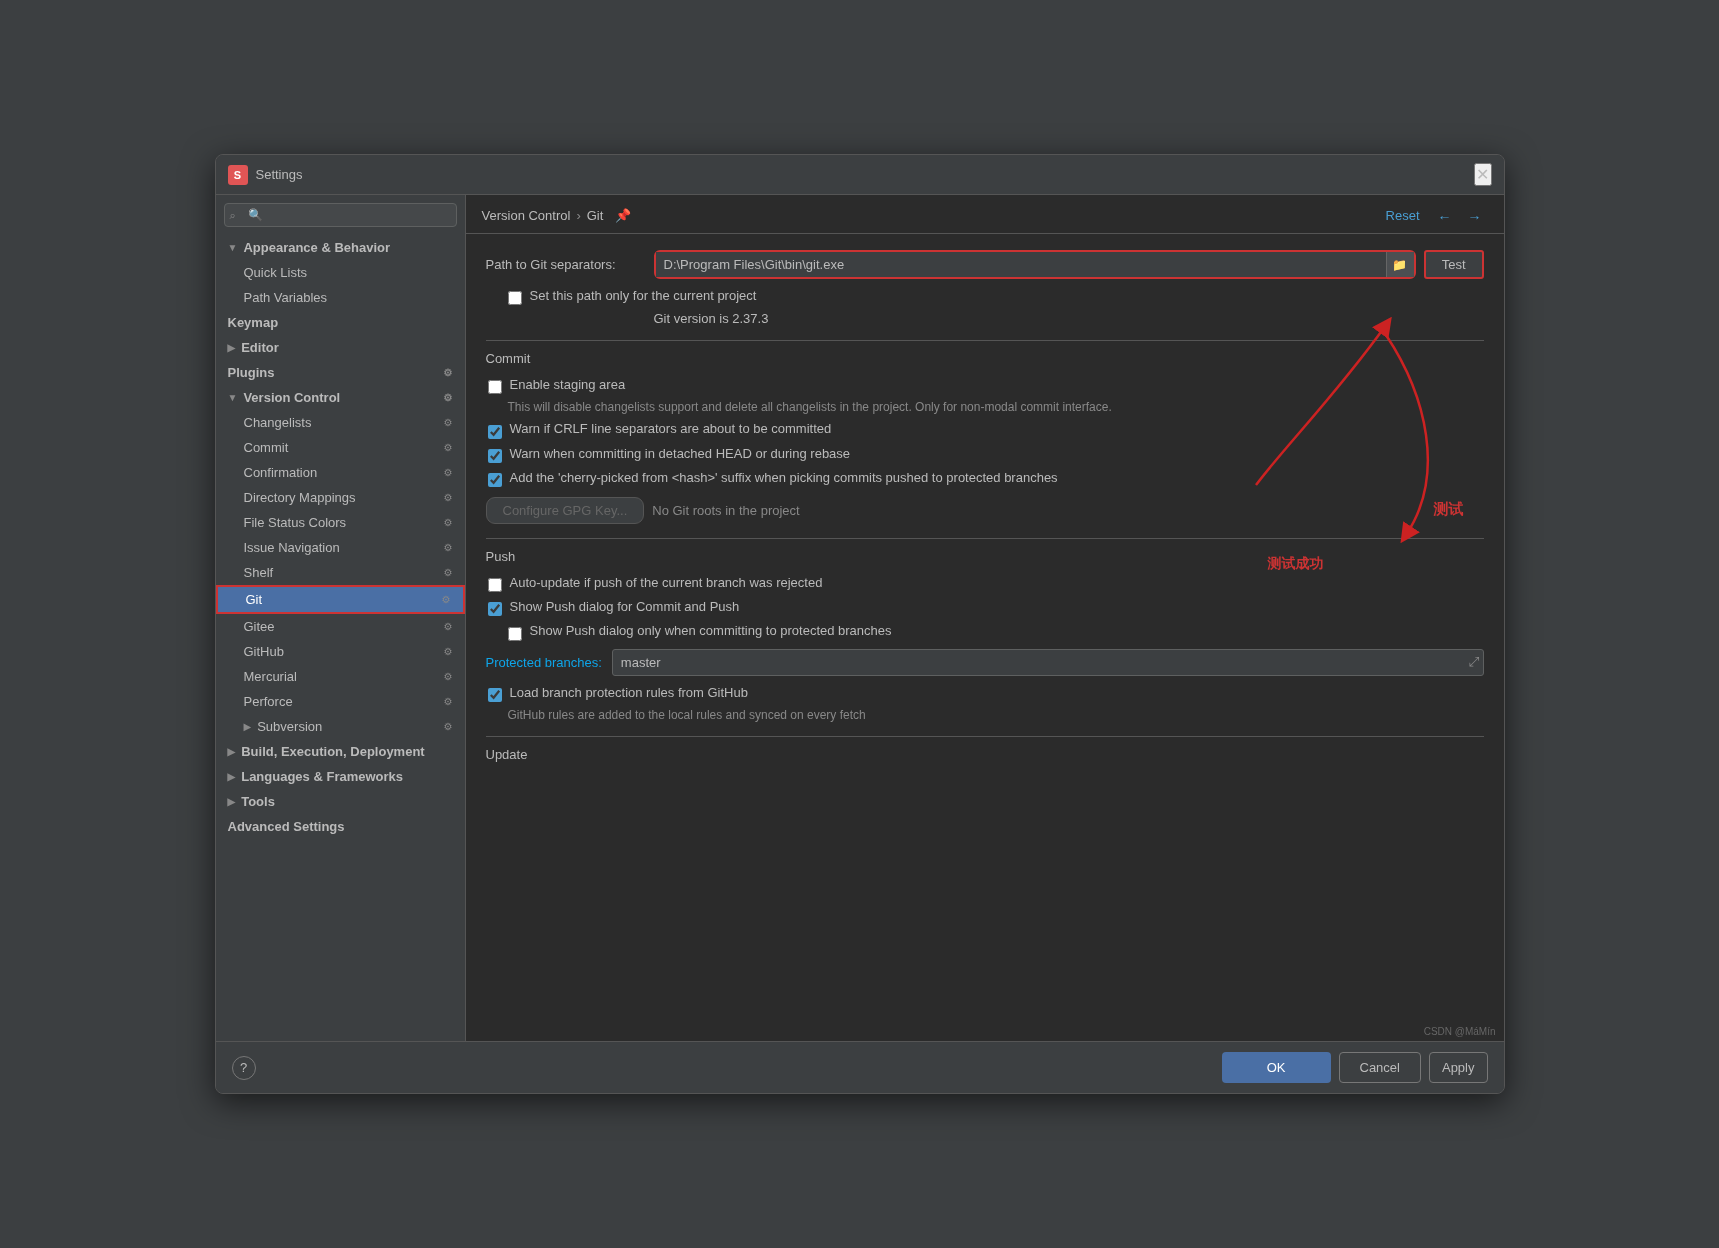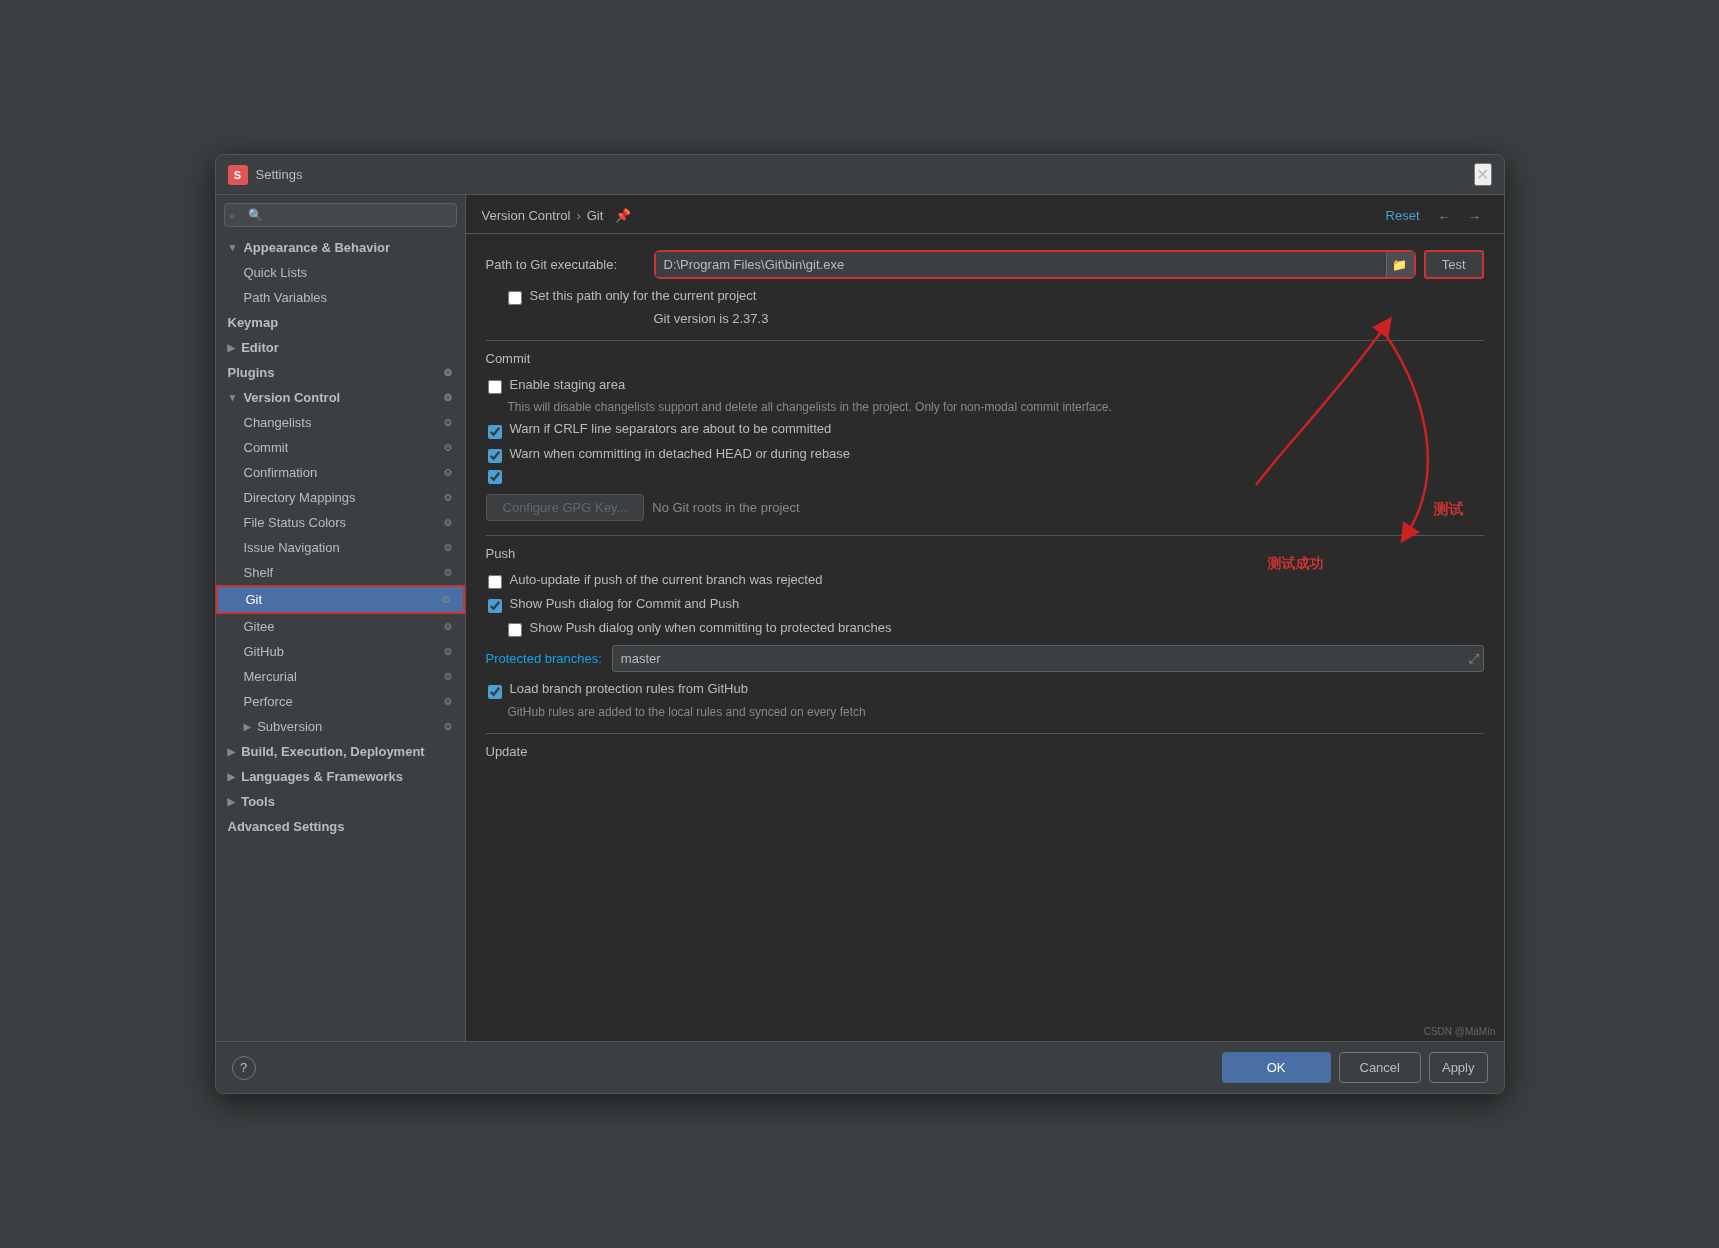--- a/index.html
+++ b/index.html
@@ -263,21 +263,21 @@
     }
     
     .btn-row {
       display: flex;
       gap: 8px;
       margin: 10px 0;
     }
     .plain-btn {
       background: #3c3f41;
       border: 1px solid #777;
-      border-radius: 4px;
+      border-radius: 9px;
       color: #bbbbbb;
       padding: 5px 16px;
       font-size: 13px;
       cursor: pointer;
       text-align: right;
     }
     .plain-btn.disabled {
       color: #666;
       border-color: #555;
       cursor: default;
@@ -517,21 +517,21 @@
           <div class="header-nav">
             <button class="reset-btn">Reset</button>
             <button class="nav-btn">←</button>
             <button class="nav-btn">→</button>
           </div>
         </div>
 
         <div class="content-body">
 
           <div class="path-row">
-            <span class="path-label">Path to Git executable:</span>
+            <span class="path-label">Path to Git separators:</span>
             <div class="path-input-wrap">
               <input class="path-input" type="text" value="D:\Program Files\Git\bin\git.exe" style="">
               <button class="path-folder-btn">📁</button>
             </div>
             <button class="test-btn">Test</button>
           </div>
 
           <div class="checkbox-row indent">
             <input type="checkbox" class="cb" style="">
             <span class="cb-label">Set this path only for the current project</span>
@@ -557,20 +557,21 @@
             <span class="cb-label">Warn if CRLF line separators are about to be committed</span>
           </div>
 
           <div class="checkbox-row">
             <input type="checkbox" class="cb" checked="" style="accent-color: rgb(74, 159, 212);">
             <span class="cb-label">Warn when committing in detached HEAD or during rebase</span>
           </div>
 
           <div class="checkbox-row">
             <input type="checkbox" class="cb" checked="" style="accent-color: rgb(74, 159, 212);">
+            <span class="cb-label">Add the 'cherry-picked from &lt;hash&gt;' suffix when picking commits pushed to protected branches</span>
           </div>
 
           <div class="btn-row">
             <button class="plain-btn disabled">Configure GPG Key...</button>
             <span style="color:#888; font-size:13px; display:flex; align-items:center;">No Git roots in the project</span>
           </div>
 
           <hr class="section-divider">
 
           <div class="section-title">Push</div>

